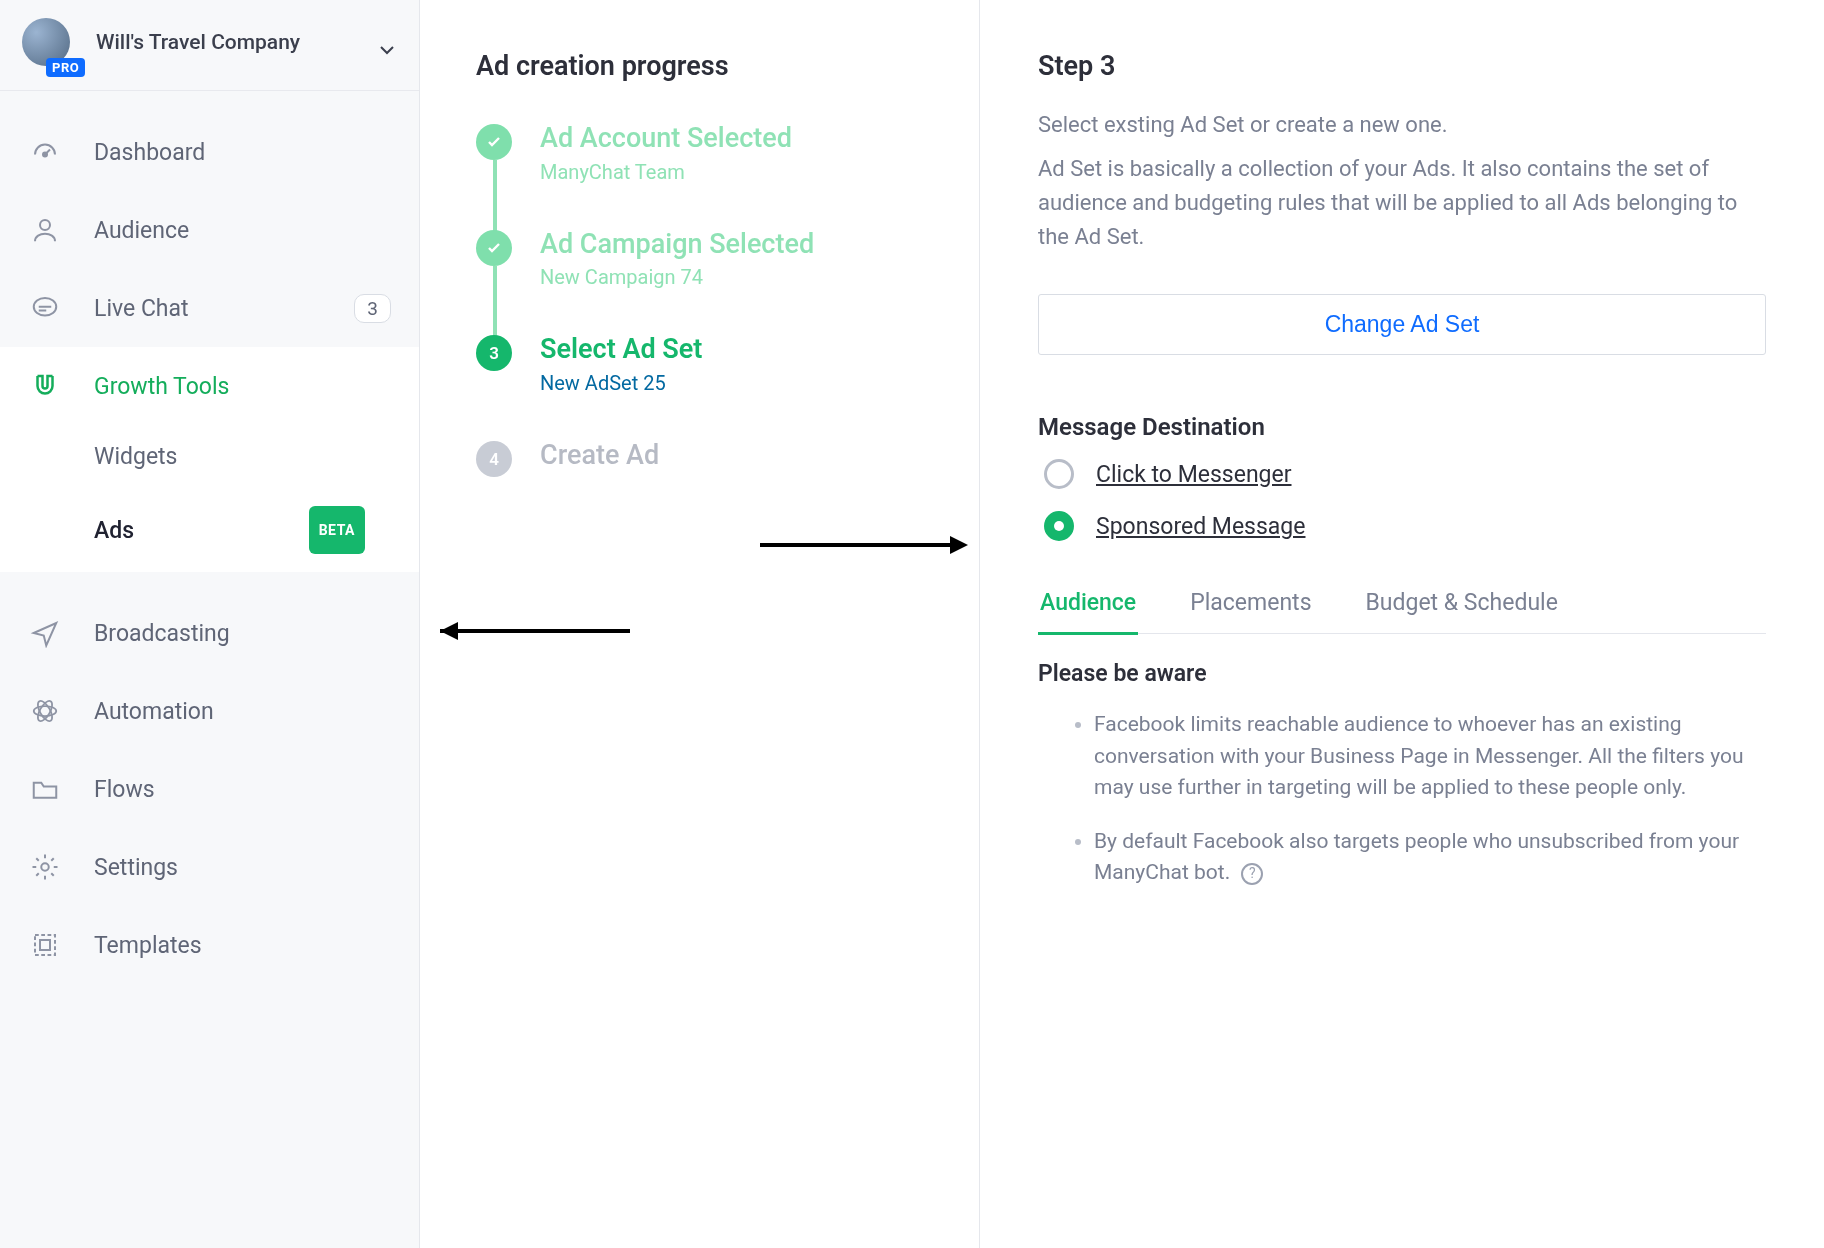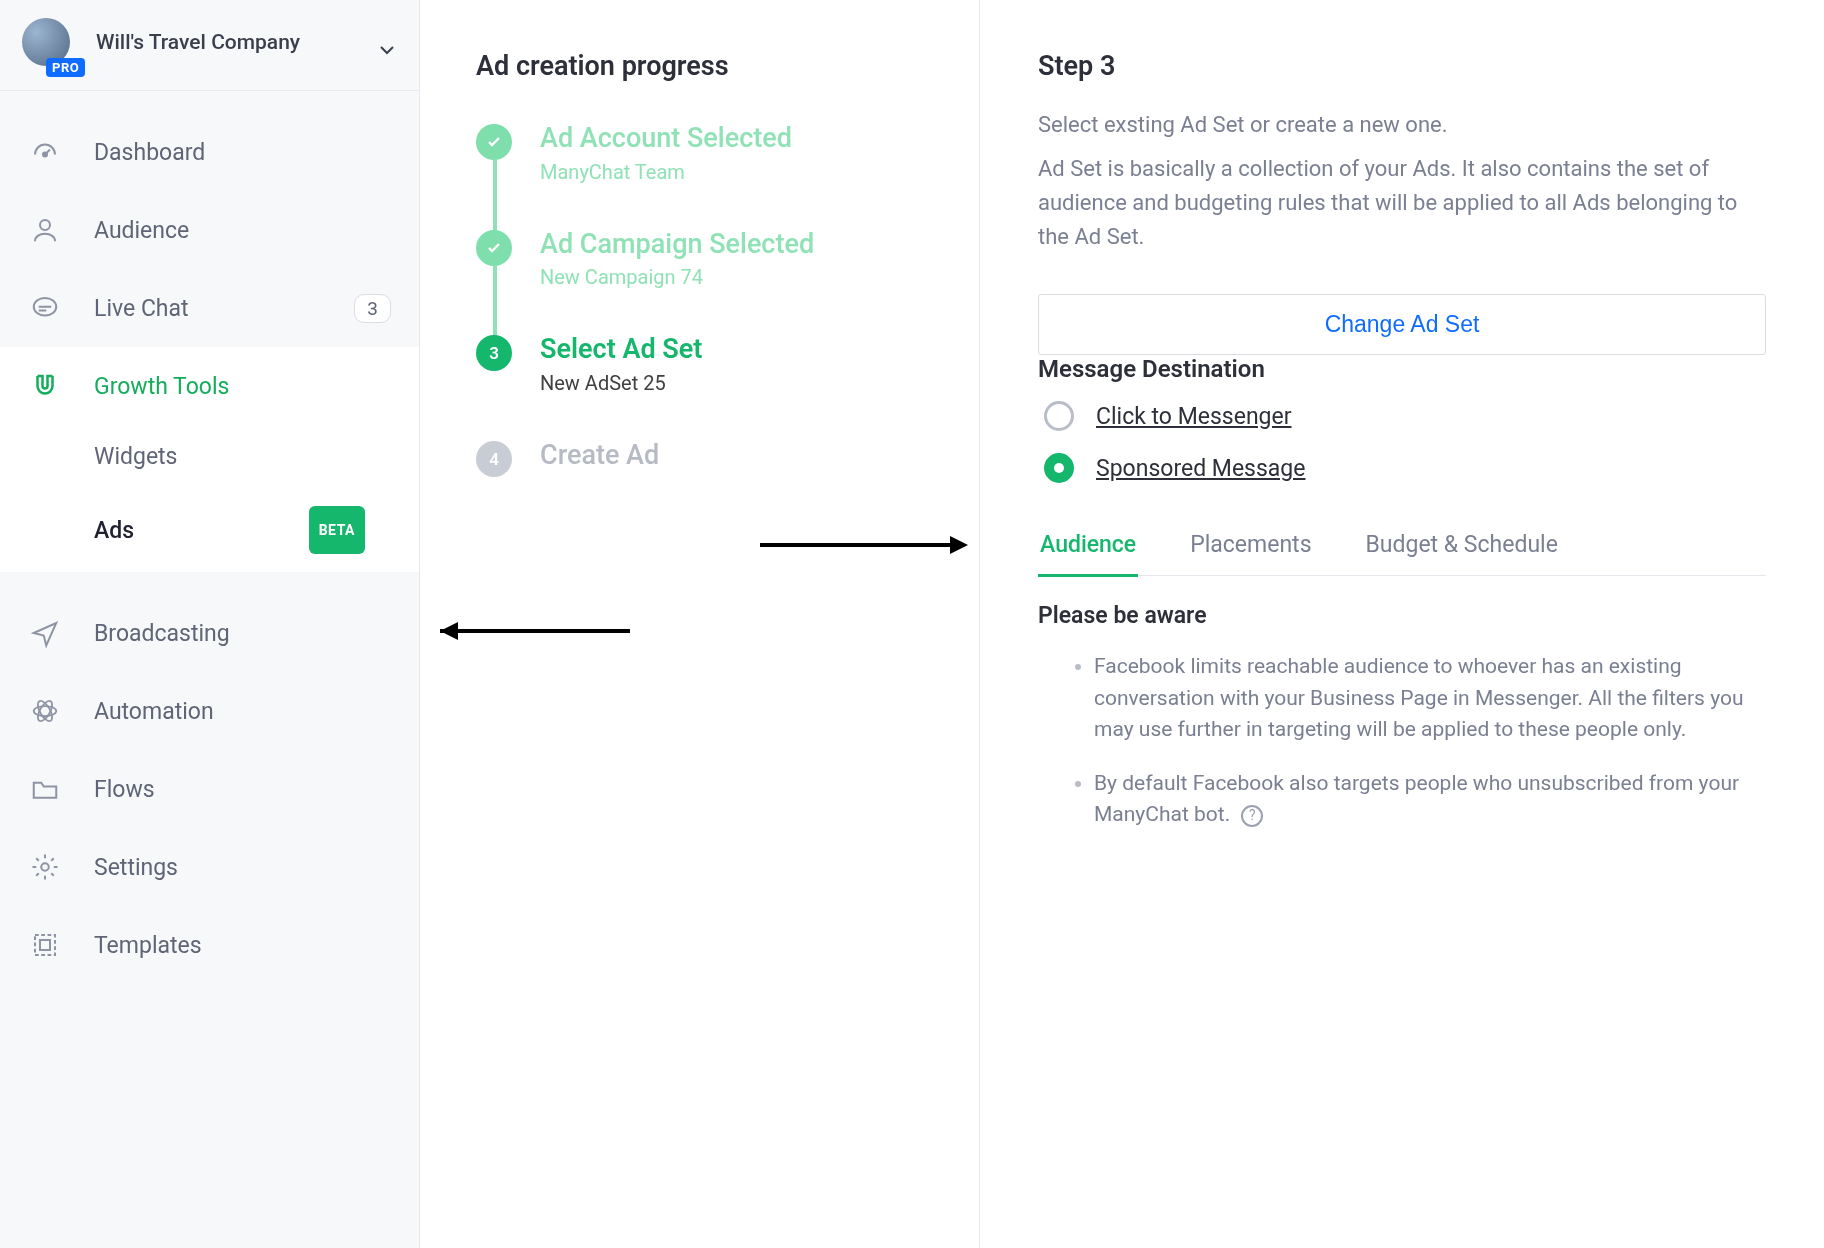--- a/index.html
+++ b/index.html
@@ -160,21 +160,21 @@
     background: #8fe2b5;
     z-index: 1;
   }
   .step-texts { margin-left: 28px; }
   .step-title { font-size: 27px; line-height: 1.1; }
   .step.completed .step-title { color: #8fe2b5; font-weight: 500;}
   .step.current   .step-title { color: #15b76c; font-weight: 600;}
   .step.upcoming  .step-title { color: #b6bac4; font-weight: 500;}
   .step-sub { font-size: 20px; margin-top: 6px; }
   .step.completed .step-sub { color: #8fe2b5; }
-  .step.current   .step-sub { color: #404040; }
+  .step.current   .step-sub { color: #0369a1; }
   .check { width:16px; height:16px; }
 
   
   .detail-panel {
     flex: 1;
     padding: 50px 58px 6px 58px;
   }
   .detail-step-title {
     font-size: 27px;
     font-weight: 600;
@@ -194,20 +194,21 @@
     color: #0f6cff;
     font-size: 23px;
     padding: 16px 0;
     border-radius: 3px;
     cursor: pointer;
     font-weight: 500;
   }
   .section-title {
     font-size: 24px;
     font-weight: 600;
+    margin-top: 58px;
     margin-bottom: 18px;
   }
   .radio-row {
     display: flex; align-items: center;
     font-size: 23px;
     color: #2d2f3a;
     margin: 12px 0 22px 6px;
     cursor: pointer;
     text-decoration: underline;
   }

